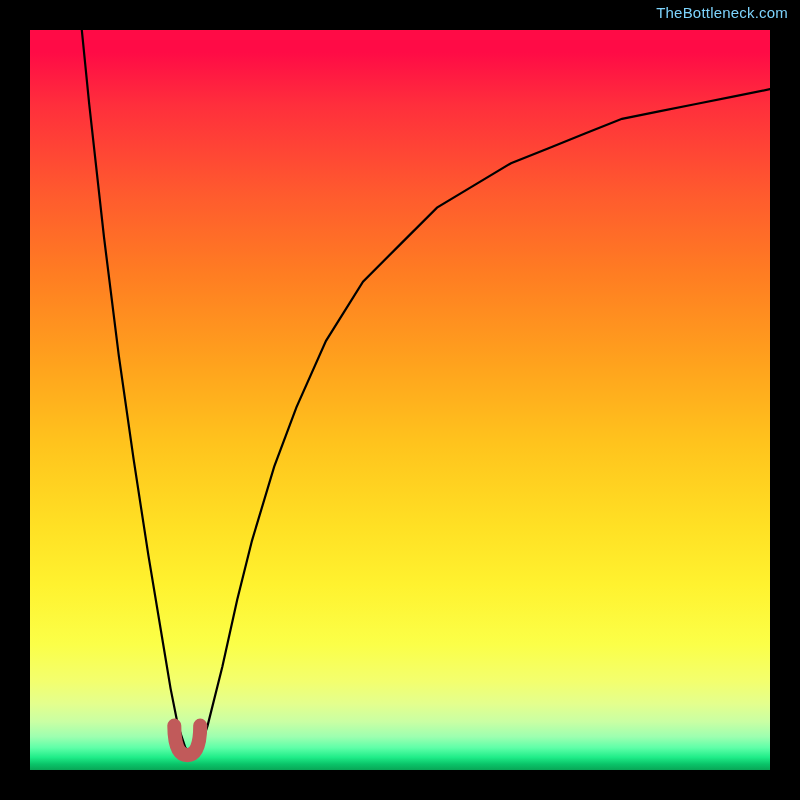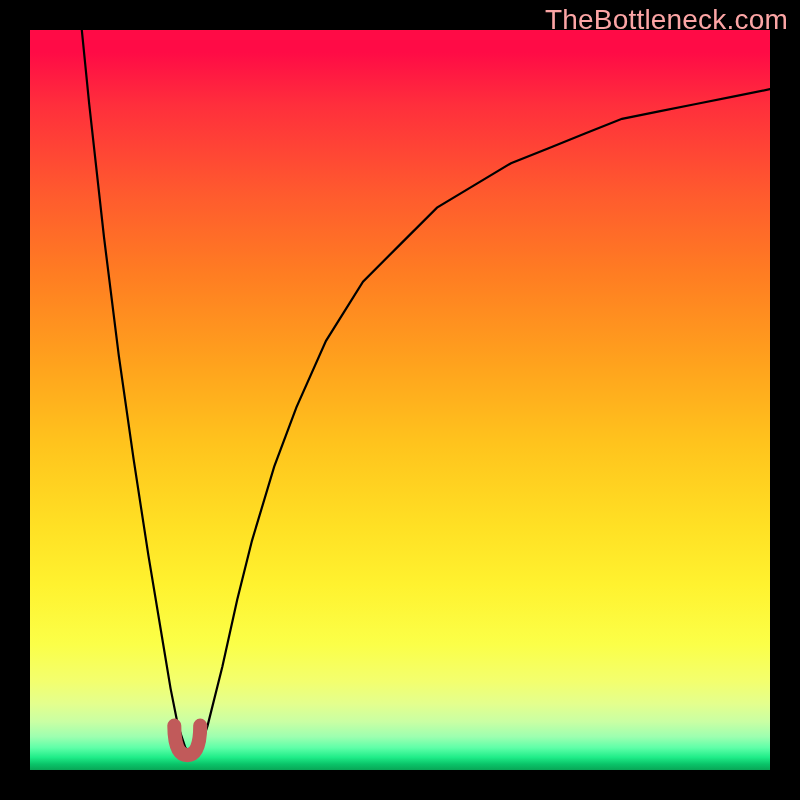--- a/index.html
+++ b/index.html
@@ -55,22 +55,22 @@
   svg.curve {
     position: absolute;
     inset: 0;
     width: 740px;
     height: 740px;
   }
   .watermark {
     position: absolute;
     top: 4px;
     right: 12px;
-    color: #fca5a5;
-    font-size: 28px;
+    color: #7dd3fc;
+    font-size: 15px;
     font-weight: 400;
     letter-spacing: 0.2px;
     pointer-events: none;
   }
 </style>
 </head>
 <body>
 
 <div class="frame">
 

